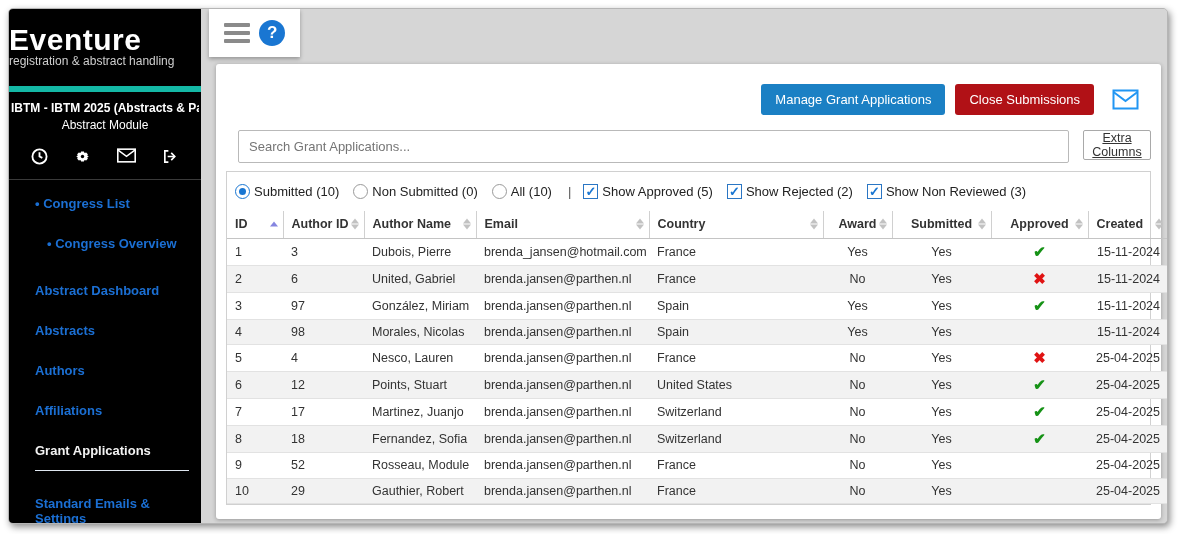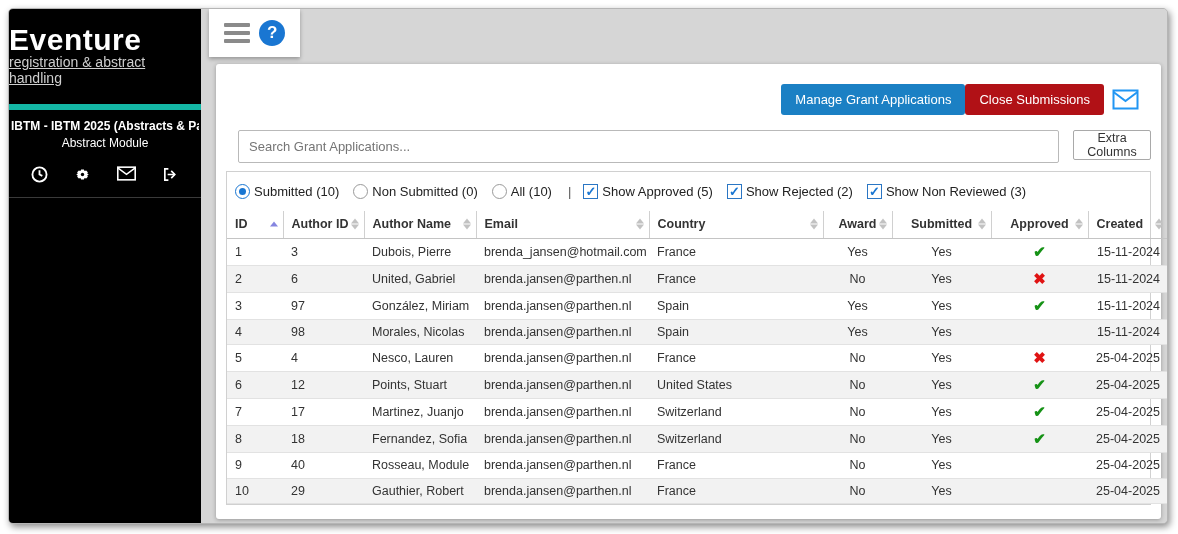--- a/index.html
+++ b/index.html
@@ -18,21 +18,21 @@
     overflow: hidden;
     display: flex;
   }
   
   .sidebar {
     width: 192px; background: #000; color: #fff;
     flex: 0 0 192px; overflow: hidden;
   }
   .logo-block { text-align: left; padding: 14px 0 18px; border-bottom: 6px solid #14b8a6; }
   .logo-title { font-size: 30px; font-weight: bold; letter-spacing: 0.5px; color: #fff; }
-  .logo-sub { font-size: 14px; color: #cfcfcf; margin-top: -3px; text-decoration: underline; }
+  .logo-sub { font-size: 12px; color: #cfcfcf; margin-top: -3px; }
   .congress-block { text-align: center; padding: 9px 2px 4px; }
   .congress-title { font-size: 12px; font-weight: bold; white-space: nowrap; overflow: hidden; }
   .module-title { font-size: 12px; margin-top: 3px; }
   .side-icons { display: flex; justify-content: center; gap: 26px; padding: 12px 0 14px; border-bottom: 1px solid #3a3a3a; }
   .side-icons svg { display: block; cursor: pointer; }
   .side-menu { padding: 16px 0 0 26px; }
   .side-item {
     font-size: 13px; font-weight: bold; color: #1b6fd3;
     margin-bottom: 25px; cursor: pointer; position: relative;
   }
@@ -55,33 +55,33 @@
     width: 26px; height: 26px; border-radius: 50%;
     background: #1976d2; color: #fff; font-weight: bold; font-size: 17px;
     display: flex; align-items: center; justify-content: center; cursor: pointer;
   }
   .panel {
     position: absolute; left: 15px; right: 6px; top: 55px; bottom: 4px;
     background: #fff; border-radius: 3px;
     box-shadow: 0 1px 4px rgba(0,0,0,0.3);
     padding: 20px 10px 10px;
   }
-  .actions-row { display: flex; justify-content: flex-end; align-items: center; padding-right: 12px; }
+  .actions-row { display: flex; justify-content: flex-end; align-items: center; gap: 10px; padding-right: 12px; }
   .btn { border: none; font-family: inherit; font-size: 13px; color: #fff; padding: 8px 14px; border-radius: 3px; cursor: pointer; }
   .btn-blue { background: #1b80c4; }
   .btn-red  { background: #b11116; }
   .mail-btn { background: none; border: none; cursor: pointer; margin-left: 8px; padding: 0; display: flex; }
   .search-row { display: flex; margin-top: 15px; align-items: flex-start; padding-left: 12px; }
   .search-input {
     flex: 1; height: 33px; border: 1px solid #b9b9b9; border-radius: 2px;
     font-family: inherit; font-size: 13px; color: #555; padding: 0 10px; outline: none;
   }
   .extra-cols-btn {
-    margin-left: 14px; width: 78px; background: #fff; border: 1px solid #a9a9a9; border-radius: 2px;
-    font-family: inherit; font-size: 12.5px; color: #333; cursor: pointer;
+    margin-left: 14px; width: 68px; background: #fff; border: 1px solid #a9a9a9; border-radius: 2px;
+    font-family: inherit; font-size: 12.5px; color: #333; cursor: pointer; text-decoration: underline;
   }
   .grid-box { border: 1px solid #d0d0d0; margin-top: 8px; }
   .filter-row { display: flex; align-items: flex-end; padding: 12px 8px; font-size: 13px; color: #222; flex-wrap: nowrap; }
   .filter-item { display: flex; align-items: center; margin-right: 14px; cursor: pointer; white-space: nowrap; }
   .radio-circ {
     width: 15px; height: 15px; border-radius: 50%; border: 1.5px solid #9a9a9a;
     margin-right: 4px; display: inline-flex; align-items: center; justify-content: center; background: #fff;
   }
   .radio-circ.on { border-color: #1976d2; }
   .radio-circ.on::after { content: ""; width: 7px; height: 7px; border-radius: 50%; background: #1976d2; }
@@ -146,20 +146,30 @@
         </svg>
       </span>
       <span>
         <svg width="17" height="17" viewBox="0 0 24 24" fill="none" stroke="#fff" stroke-width="2.4">
           <path d="M9 4H4v16h5"></path>
             <path d="M13 7l5 5-5 5"></path>
             <path d="M8 12h10"></path>
         </svg>
       </span>
     </div>
+    <div class="side-menu">
+        <div class="side-item bullet">Congress List</div>
+        <div class="side-item bullet indent">Congress Overview</div>
+        <div class="side-item gap">Abstract Dashboard</div>
+        <div class="side-item">Abstracts</div>
+        <div class="side-item">Authors</div>
+        <div class="side-item">Affiliations</div>
+        <div class="side-item active">Grant Applications</div>
+        <div class="side-item">Standard Emails &amp; Settings</div>
+      </div>
   </div>
 
   <div class="main">
     <div class="top-box">
       <div class="hamburger">
           <div></div>
           <div></div>
           <div></div>
         </div>
       <div class="help-btn">?</div>
@@ -345,21 +355,21 @@
                 <td>Fernandez, Sofia</td>
                 <td>brenda.jansen@parthen.nl</td>
                 <td>Switzerland</td>
                 <td class="center">No</td>
                 <td class="center">Yes</td>
                 <td class="center"><span class="ico-ok">✔</span></td>
                 <td class="right">25-04-2025</td>
               </tr>
               <tr>
                 <td>9</td>
-                <td>40</td>
+                <td>52</td>
                 <td>Rosseau, Module</td>
                 <td>brenda.jansen@parthen.nl</td>
                 <td>France</td>
                 <td class="center">No</td>
                 <td class="center">Yes</td>
                 <td class="center"></td>
                 <td class="right">25-04-2025</td>
               </tr>
               <tr>
                 <td>10</td>

